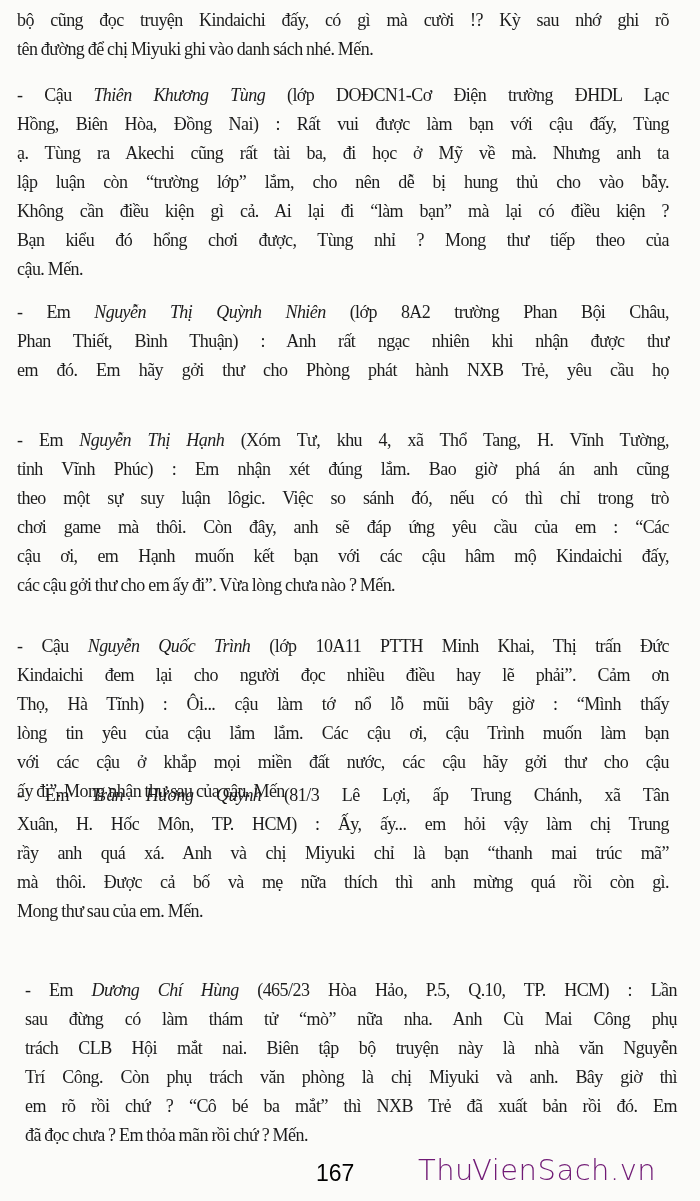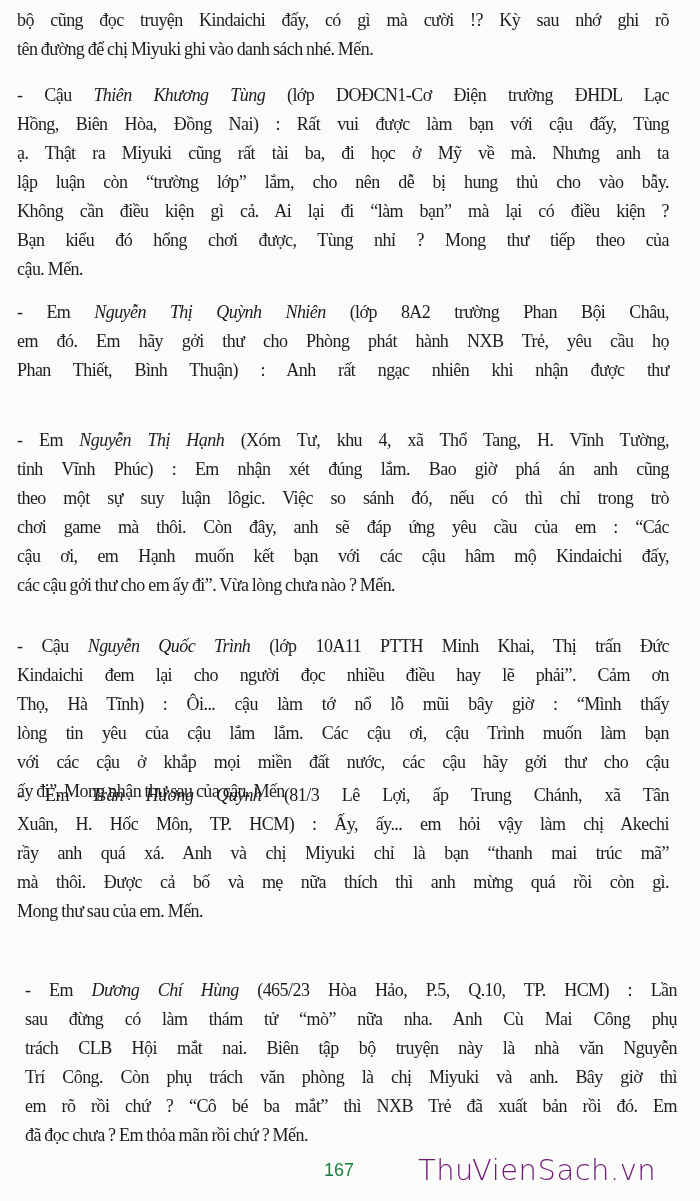--- a/index.html
+++ b/index.html
@@ -16,54 +16,54 @@
     height: 29px; line-height: 29px;
     font-size: 18px;
     white-space: nowrap;
     letter-spacing: -0.55px;
     word-spacing: -0.5px;
     transform-origin: left center;
   }
   .line.just { text-align: justify; text-align-last: justify; }
   em { font-style: italic; }
   .page-number {
-    position: absolute; left: 324px; top: 1160px;
+    position: absolute; left: 316px; top: 1160px;
     font-family: "Liberation Sans", "DejaVu Sans", sans-serif;
-    font-size: 18px; color: #15803d; letter-spacing: 0px;
+    font-size: 23px; color: #000000; letter-spacing: 0px;
   }
   .watermark {
     position: absolute; left: 418px; top: 1153px;
     font-family: "DejaVu Sans", "Liberation Sans", sans-serif;
     font-size: 29px; color: #701a75; letter-spacing: 0.5px; font-weight: 300;
   }
 </style>
 </head>
 <body>
 
 <div class="page">
 
   <div class="para" style="top:6px;">
     <div class="line just">bộ cũng đọc truyện Kindaichi đấy, có gì mà cười !? Kỳ sau nhớ ghi rõ</div>
     <div class="line">tên đường để chị Miyuki ghi vào danh sách nhé. Mến.</div>
   </div>
 
   <div class="para" style="top:81px;">
     <div class="line just"><span>- Cậu </span><em>Thiên Khương Tùng</em><span> (lớp DOĐCN1-Cơ Điện trường ĐHDL Lạc</span></div>
     <div class="line just">Hồng, Biên Hòa, Đồng Nai) : Rất vui được làm bạn với cậu đấy, Tùng</div>
-    <div class="line just">ạ. Thật ra Miyuki cũng rất tài ba, đi học ở Mỹ về mà. Nhưng anh ta</div>
+    <div class="line just">ạ. Tùng ra Akechi cũng rất tài ba, đi học ở Mỹ về mà. Nhưng anh ta</div>
     <div class="line just">lập luận còn “trường lớp” lắm, cho nên dễ bị hung thủ cho vào bẫy.</div>
     <div class="line just">Không cần điều kiện gì cả. Ai lại đi “làm bạn” mà lại có điều kiện ?</div>
     <div class="line just">Bạn kiểu đó hổng chơi được, Tùng nhỉ ? Mong thư tiếp theo của</div>
     <div class="line">cậu. Mến.</div>
   </div>
 
   <div class="para" style="top:298px;">
     <div class="line just"><span>- Em </span><em>Nguyễn Thị Quỳnh Nhiên</em><span> (lớp 8A2 trường Phan Bội Châu,</span></div>
+    <div class="line just">Phan Thiết, Bình Thuận) : Anh rất ngạc nhiên khi nhận được thư</div>
     <div class="line just">em đó. Em hãy gởi thư cho Phòng phát hành NXB Trẻ, yêu cầu họ</div>
-    <div class="line just">Phan Thiết, Bình Thuận) : Anh rất ngạc nhiên khi nhận được thư</div>
   </div>
 
   <div class="para" style="top:426px;">
     <div class="line just"><span>- Em </span><em>Nguyễn Thị Hạnh</em><span> (Xóm Tư, khu 4, xã Thổ Tang, H. Vĩnh Tường,</span></div>
     <div class="line just">tỉnh Vĩnh Phúc) : Em nhận xét đúng lắm. Bao giờ phá án anh cũng</div>
     <div class="line just">theo một sự suy luận lôgic. Việc so sánh đó, nếu có thì chỉ trong trò</div>
     <div class="line just">chơi game mà thôi. Còn đây, anh sẽ đáp ứng yêu cầu của em : “Các</div>
     <div class="line just">cậu ơi, em Hạnh muốn kết bạn với các cậu hâm mộ Kindaichi đấy,</div>
     <div class="line">các cậu gởi thư cho em ấy đi”. Vừa lòng chưa nào ? Mến.</div>
   </div>
@@ -72,21 +72,21 @@
     <div class="line just"><span>- Cậu </span><em>Nguyễn Quốc Trình</em><span> (lớp 10A11 PTTH Minh Khai, Thị trấn Đức</span></div>
     <div class="line just">Kindaichi đem lại cho người đọc nhiều điều hay lẽ phải”. Cảm ơn</div>
     <div class="line just">Thọ, Hà Tĩnh) : Ôi... cậu làm tớ nổ lỗ mũi bây giờ : “Mình thấy</div>
     <div class="line just">lòng tin yêu của cậu lắm lắm. Các cậu ơi, cậu Trình muốn làm bạn</div>
     <div class="line just">với các cậu ở khắp mọi miền đất nước, các cậu hãy gởi thư cho cậu</div>
     <div class="line">ấy đi”. Mong nhận thư sau của cậu. Mến</div>
   </div>
 
   <div class="para" style="top:781px;">
     <div class="line just"><span>- Em </span><em>Trần Hương Quỳnh</em><span> (81/3 Lê Lợi, ấp Trung Chánh, xã Tân</span></div>
-    <div class="line just">Xuân, H. Hốc Môn, TP. HCM) : Ấy, ấy... em hỏi vậy làm chị Akechi</div>
+    <div class="line just">Xuân, H. Hốc Môn, TP. HCM) : Ấy, ấy... em hỏi vậy làm chị Trung</div>
     <div class="line just">rầy anh quá xá. Anh và chị Miyuki chỉ là bạn “thanh mai trúc mã”</div>
     <div class="line just">mà thôi. Được cả bố và mẹ nữa thích thì anh mừng quá rồi còn gì.</div>
     <div class="line">Mong thư sau của em. Mến.</div>
   </div>
 
   <div class="para" style="top:976px;margin-left:8px;">
     <div class="line just"><span>- Em </span><em>Dương Chí Hùng</em><span> (465/23 Hòa Hảo, P.5, Q.10, TP. HCM) : Lần</span></div>
     <div class="line just">sau đừng có làm thám tử “mò” nữa nha. Anh Cù Mai Công phụ</div>
     <div class="line just">trách CLB Hội mắt nai. Biên tập bộ truyện này là nhà văn Nguyễn</div>
     <div class="line just">Trí Công. Còn phụ trách văn phòng là chị Miyuki và anh. Bây giờ thì</div>

